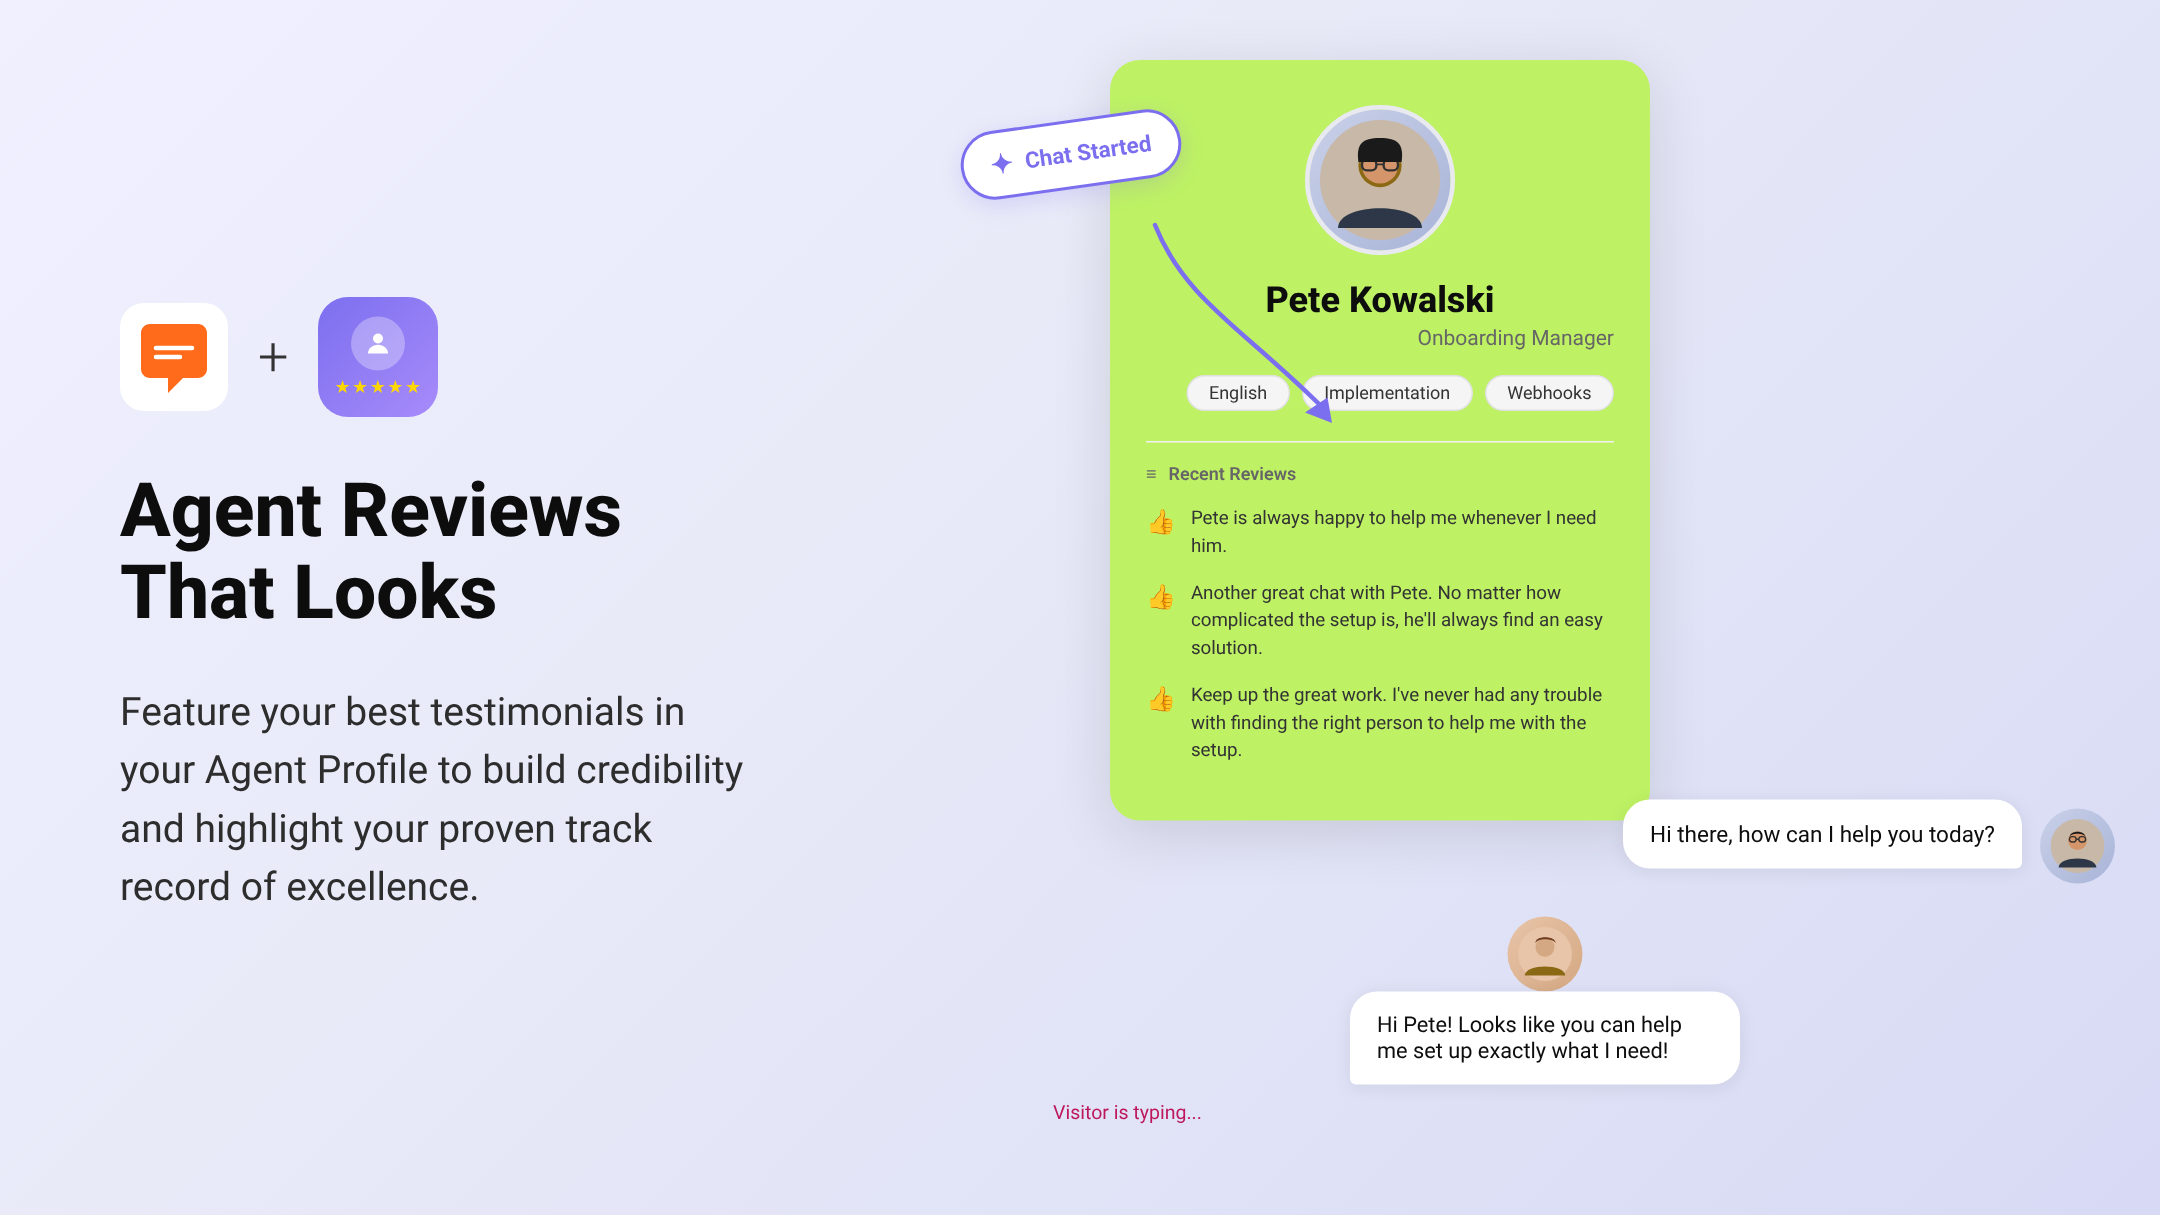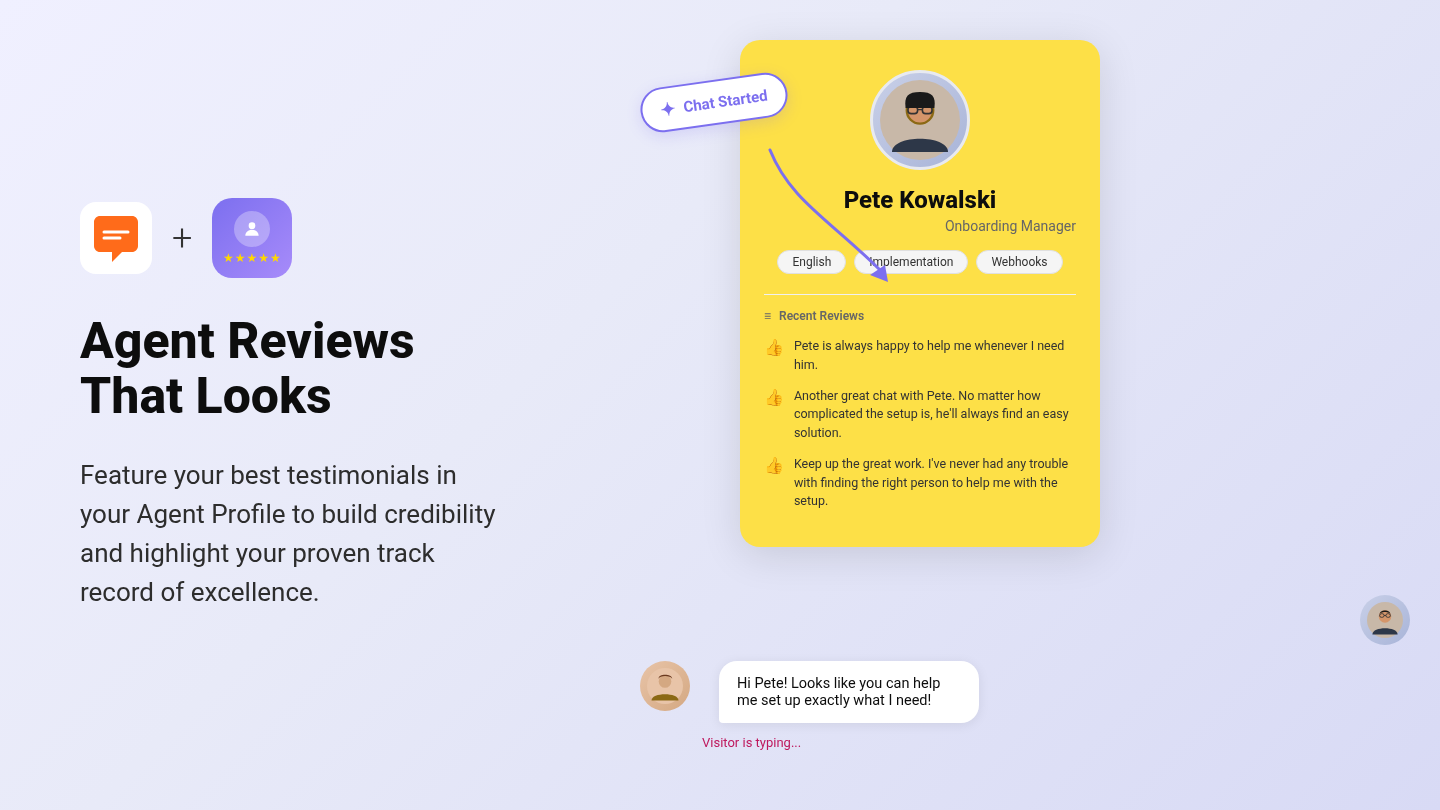--- a/index.html
+++ b/index.html
@@ -129,21 +129,21 @@
       left: 130px;
       z-index: 9;
     }
 
     
     .profile-card {
       position: absolute;
       top: 40px;
       left: 160px;
       width: 360px;
-      background: #fde047;
+      background: #bef264;
       border-radius: 20px;
       padding: 30px 24px 24px;
       box-shadow: 0 8px 40px rgba(0,0,0,0.12);
       z-index: 5;
     }
 
     .profile-avatar-container {
       display: flex;
       justify-content: center;
       margin-bottom: 16px;
@@ -176,21 +176,21 @@
 
     .profile-title {
       text-align: right;
       font-size: 14px;
       color: #666;
       margin-bottom: 16px;
     }
 
     .profile-tags {
       display: flex;
-      justify-content: center;
+      justify-content: flex-end;
       gap: 8px;
       margin-bottom: 20px;
       flex-wrap: wrap;
     }
 
     .profile-tag {
       background: #f5f5f5;
       border: 1px solid #e0e0e0;
       border-radius: 20px;
       padding: 4px 14px;
@@ -275,23 +275,24 @@
       flex-shrink: 0;
     }
 
     .agent-avatar-small svg {
       width: 36px;
       height: 36px;
     }
 
     .chat-bubble-visitor-row {
       display: flex;
-      align-items: flex-start;
-      gap: 29px;
+      align-items: center;
+      gap: 0;
       margin-bottom: 12px;
+      flex-direction: column;
     }
 
     .visitor-avatar-small {
       width: 50px;
       height: 50px;
       border-radius: 50%;
       background: linear-gradient(135deg, #e8c4a8, #d4a882);
       display: flex;
       align-items: center;
       justify-content: center;
@@ -413,20 +414,21 @@
       <div class="review-item">
         <span class="review-thumb">👍</span>
         <span class="review-text">Keep up the great work. I've never had any trouble with finding the right person to help me with the setup.</span>
       </div>
     </div>
   </div>
 
   <div class="chat-area">
 
     <div class="chat-bubble-agent-row">
+      <div class="chat-bubble-agent">Hi there, how can I help you today?</div>
       <div class="agent-avatar-small">
         <svg viewBox="0 0 40 40" xmlns="http://www.w3.org/2000/svg">
           <circle cx="20" cy="20" r="20" fill="#c8b8a8"></circle>
           <circle cx="20" cy="16" r="7" fill="#d4956a"></circle>
           <path d="M6 36 C6 27, 34 27, 34 36 Z" fill="#2d3748"></path>
           <path d="M14 14 C14 8, 26 8, 26 14 C26 10, 14 10, 14 14Z" fill="#1a1a1a"></path>
 
           <rect x="14" y="13" width="5" height="4" rx="2" fill="none" stroke="#333" stroke-width="1"></rect>
           <rect x="21" y="13" width="5" height="4" rx="2" fill="none" stroke="#333" stroke-width="1"></rect>
           <line x1="19" y1="15" x2="21" y2="15" stroke="#333" stroke-width="1"></line>

